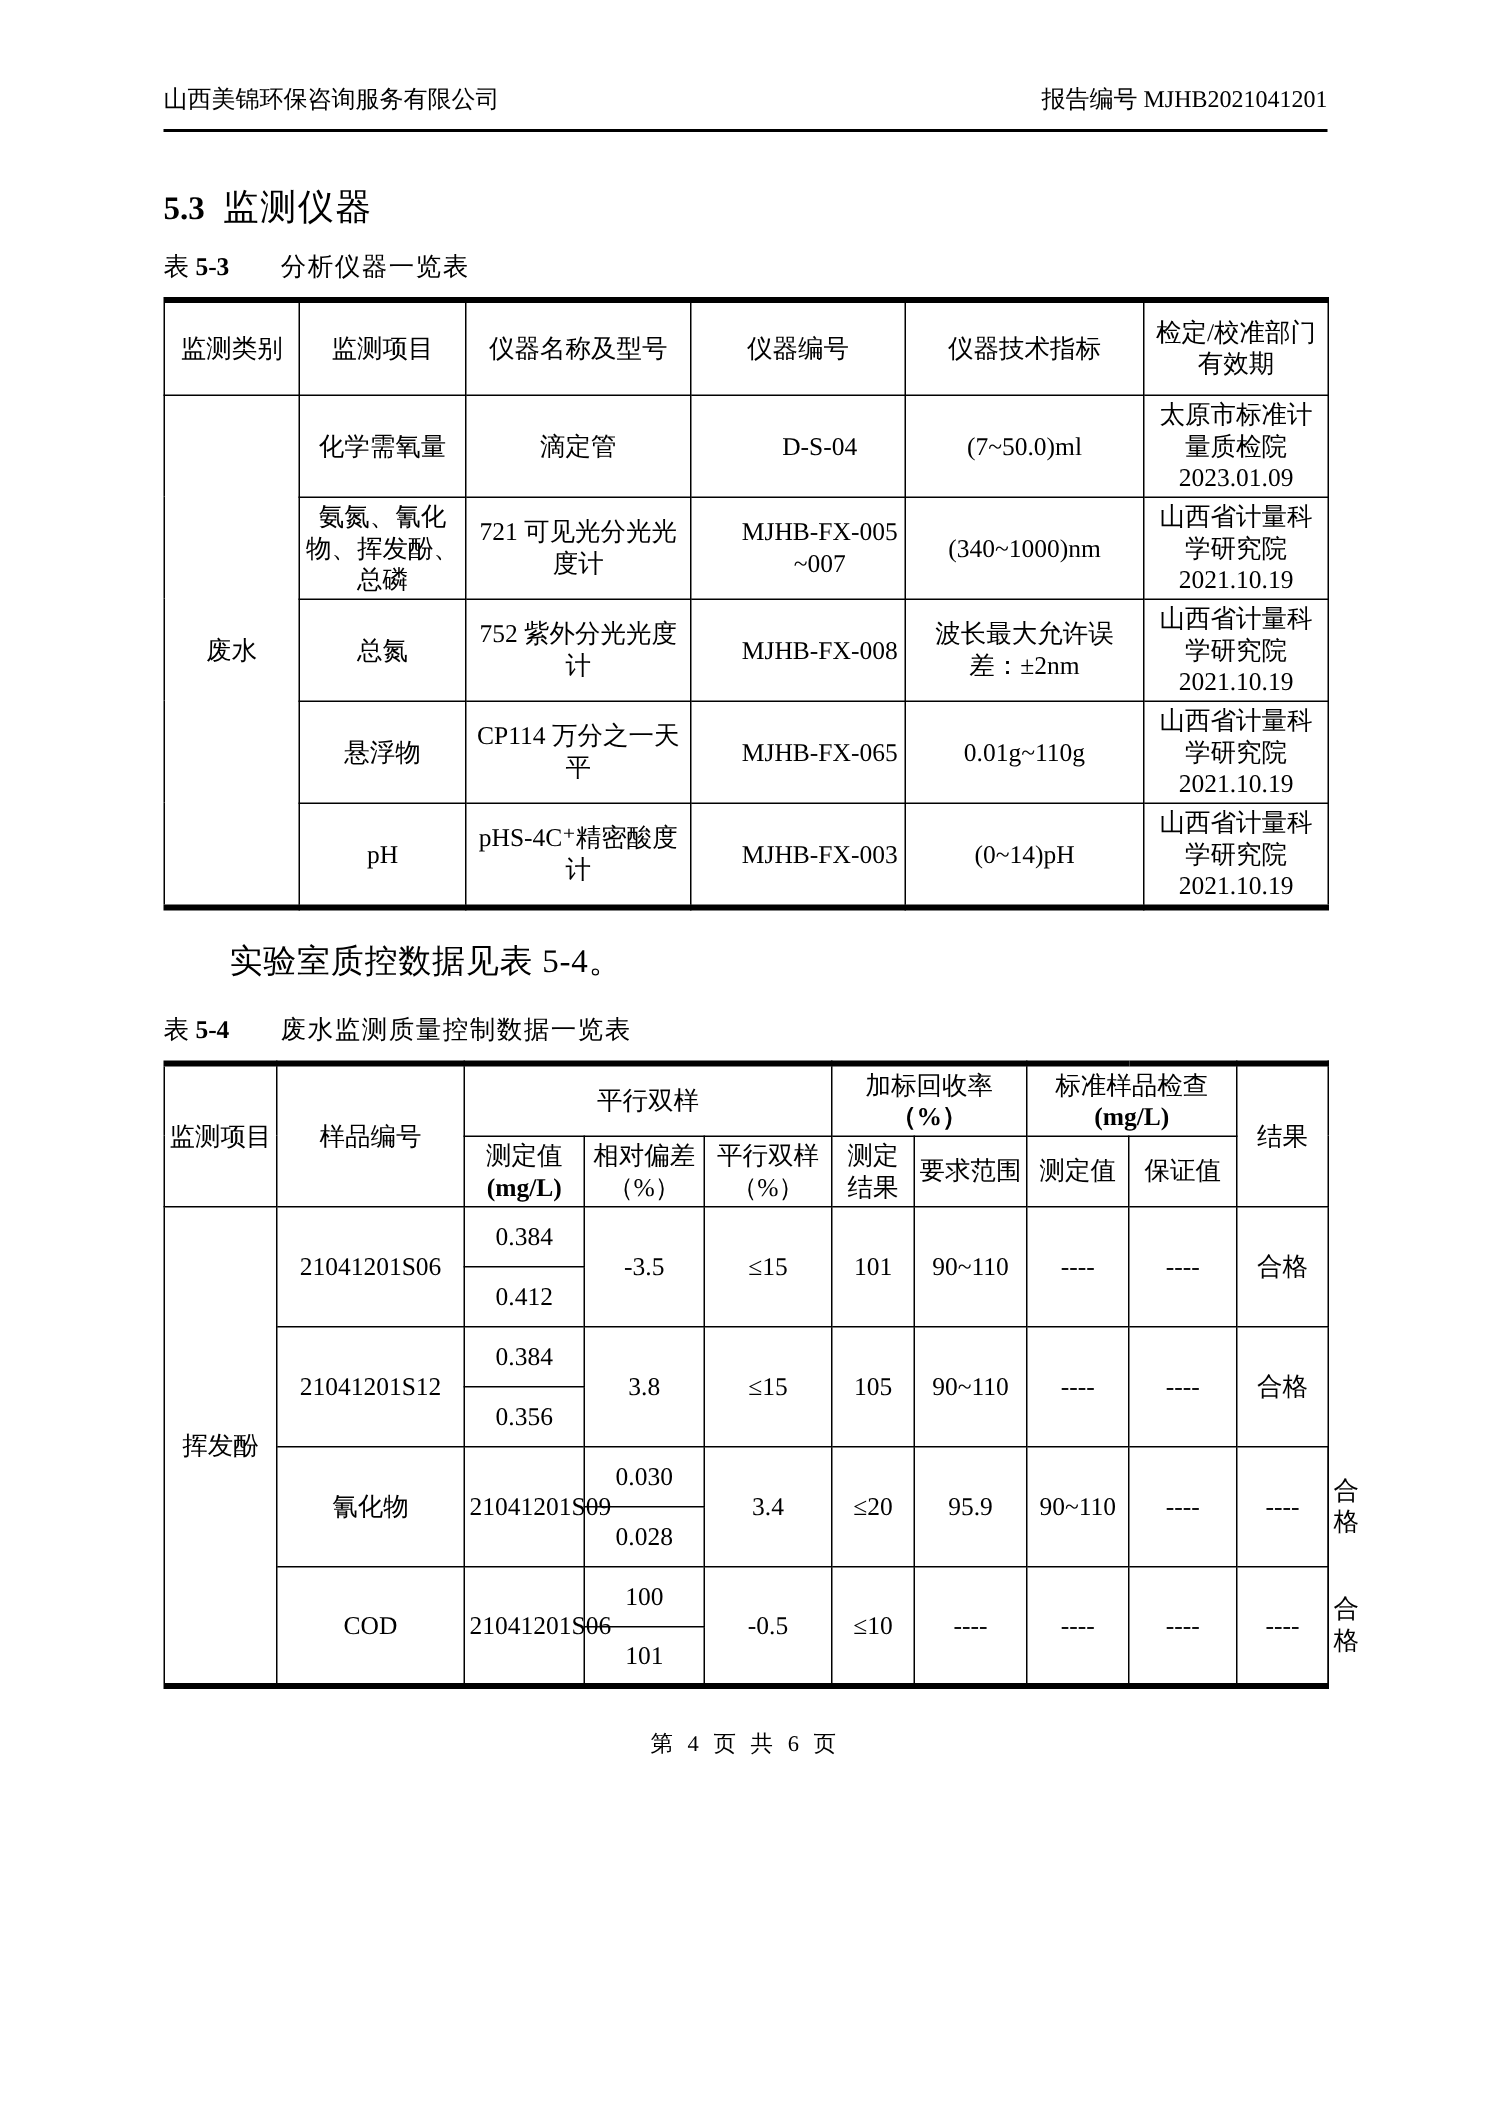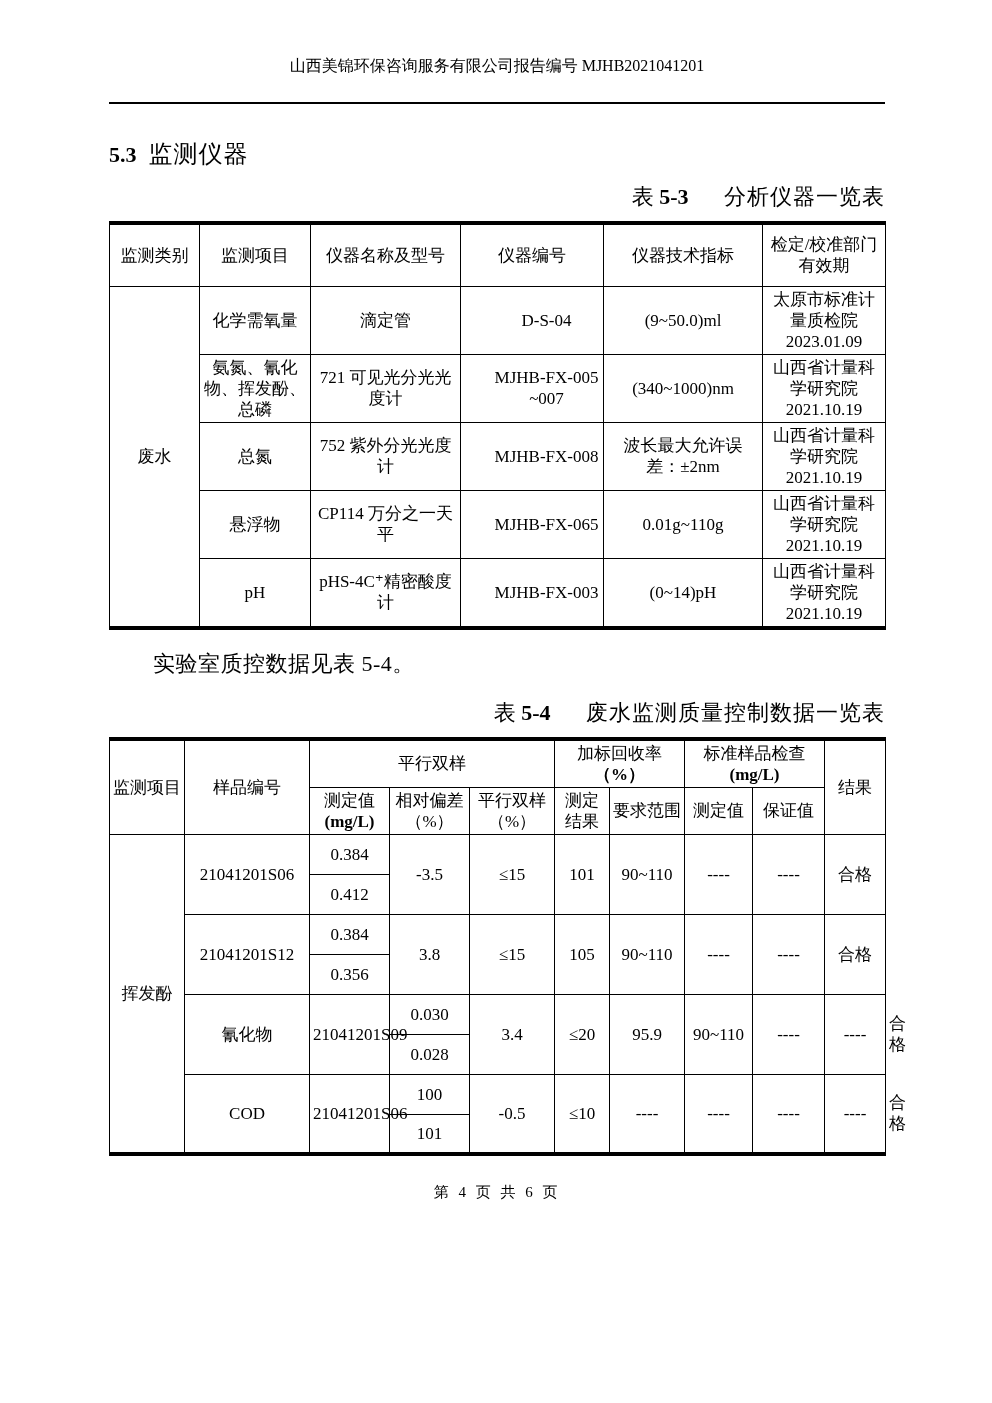--- a/index.html
+++ b/index.html
@@ -5,33 +5,33 @@
   * { margin:0; padding:0; box-sizing:border-box; }
   html,body { background:#ffffff; }
   body {
     width:992px; height:1403px;
     font-family:"Liberation Serif","DejaVu Serif",serif;
     color:#000;
   }
   .page { width:992px; height:1403px; padding:56px 107px 0 109px; overflow:hidden; }
 
   .doc-header {
-    display:flex; justify-content:center; align-items:flex-end;
-    font-size:16px; padding-bottom:25px; border-bottom:2px solid #000;
+    display:flex; justify-content:space-between; align-items:flex-end;
+    font-size:16px; padding-bottom:9px; border-bottom:2px solid #000;
   }
 
   h2.section { margin-top:34px; font-size:24px; font-weight:normal; letter-spacing:1px; }
   h2.section .num { font-weight:bold; font-size:22px; margin-right:12px; letter-spacing:0; }
 
   p.body-para {
     margin-top:12px; font-size:22px; line-height:44px;
     text-indent:2em; text-align:justify; letter-spacing:0.5px;
   }
 
-  .caption { margin-top:12px; margin-bottom:9px; text-align:right; font-size:22px; }
+  .caption { margin-top:12px; margin-bottom:9px; text-align:left; font-size:17px; }
   .caption .num { font-weight:bold; }
   .caption .cap-title { margin-left:30px; letter-spacing:1px; }
 
   table {
     border-collapse:collapse; width:776px; table-layout:fixed;
     border-top:4px solid #000; border-bottom:4px solid #000;
   }
   th, td {
     border:1px solid #000; text-align:center; vertical-align:middle;
     font-weight:normal; font-size:17px; line-height:21px; padding:2px 3px;
@@ -83,21 +83,21 @@
         <th>仪器技术指标</th>
         <th>检定/校准部门有效期</th>
       </tr>
     </thead>
     <tbody>
       <tr>
         <td rowspan="5">废水</td>
         <td>化学需氧量</td>
         <td>滴定管</td>
         <td class="brk">D-S-04</td>
-        <td>(9~50.0)ml</td>
+        <td>(7~50.0)ml</td>
         <td>
             <span style="display:block">太原市标准计量质检院</span>
             <span style="display:block">2023.01.09</span>
           </td>
       </tr>
       <tr>
         <td>氨氮、氰化物、挥发酚、总磷</td>
         <td>721 可见光分光光度计</td>
         <td class="brk">MJHB-FX-005~007</td>
         <td>(340~1000)nm</td>

